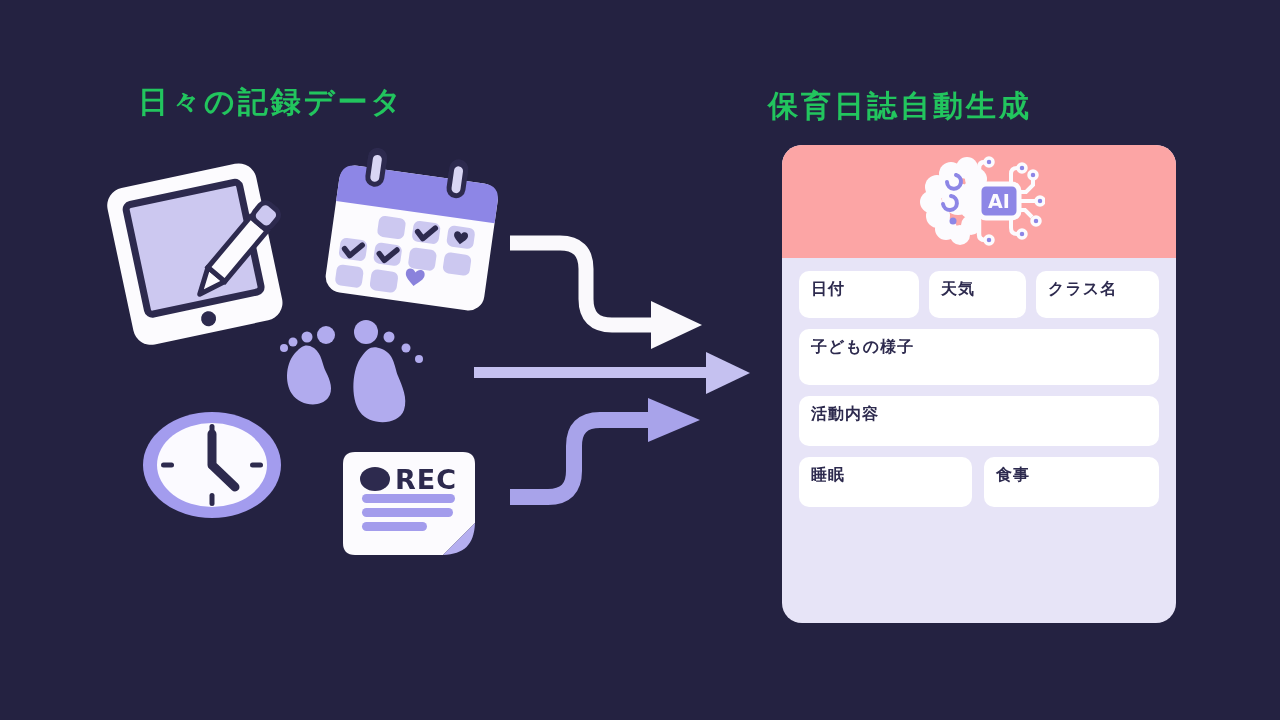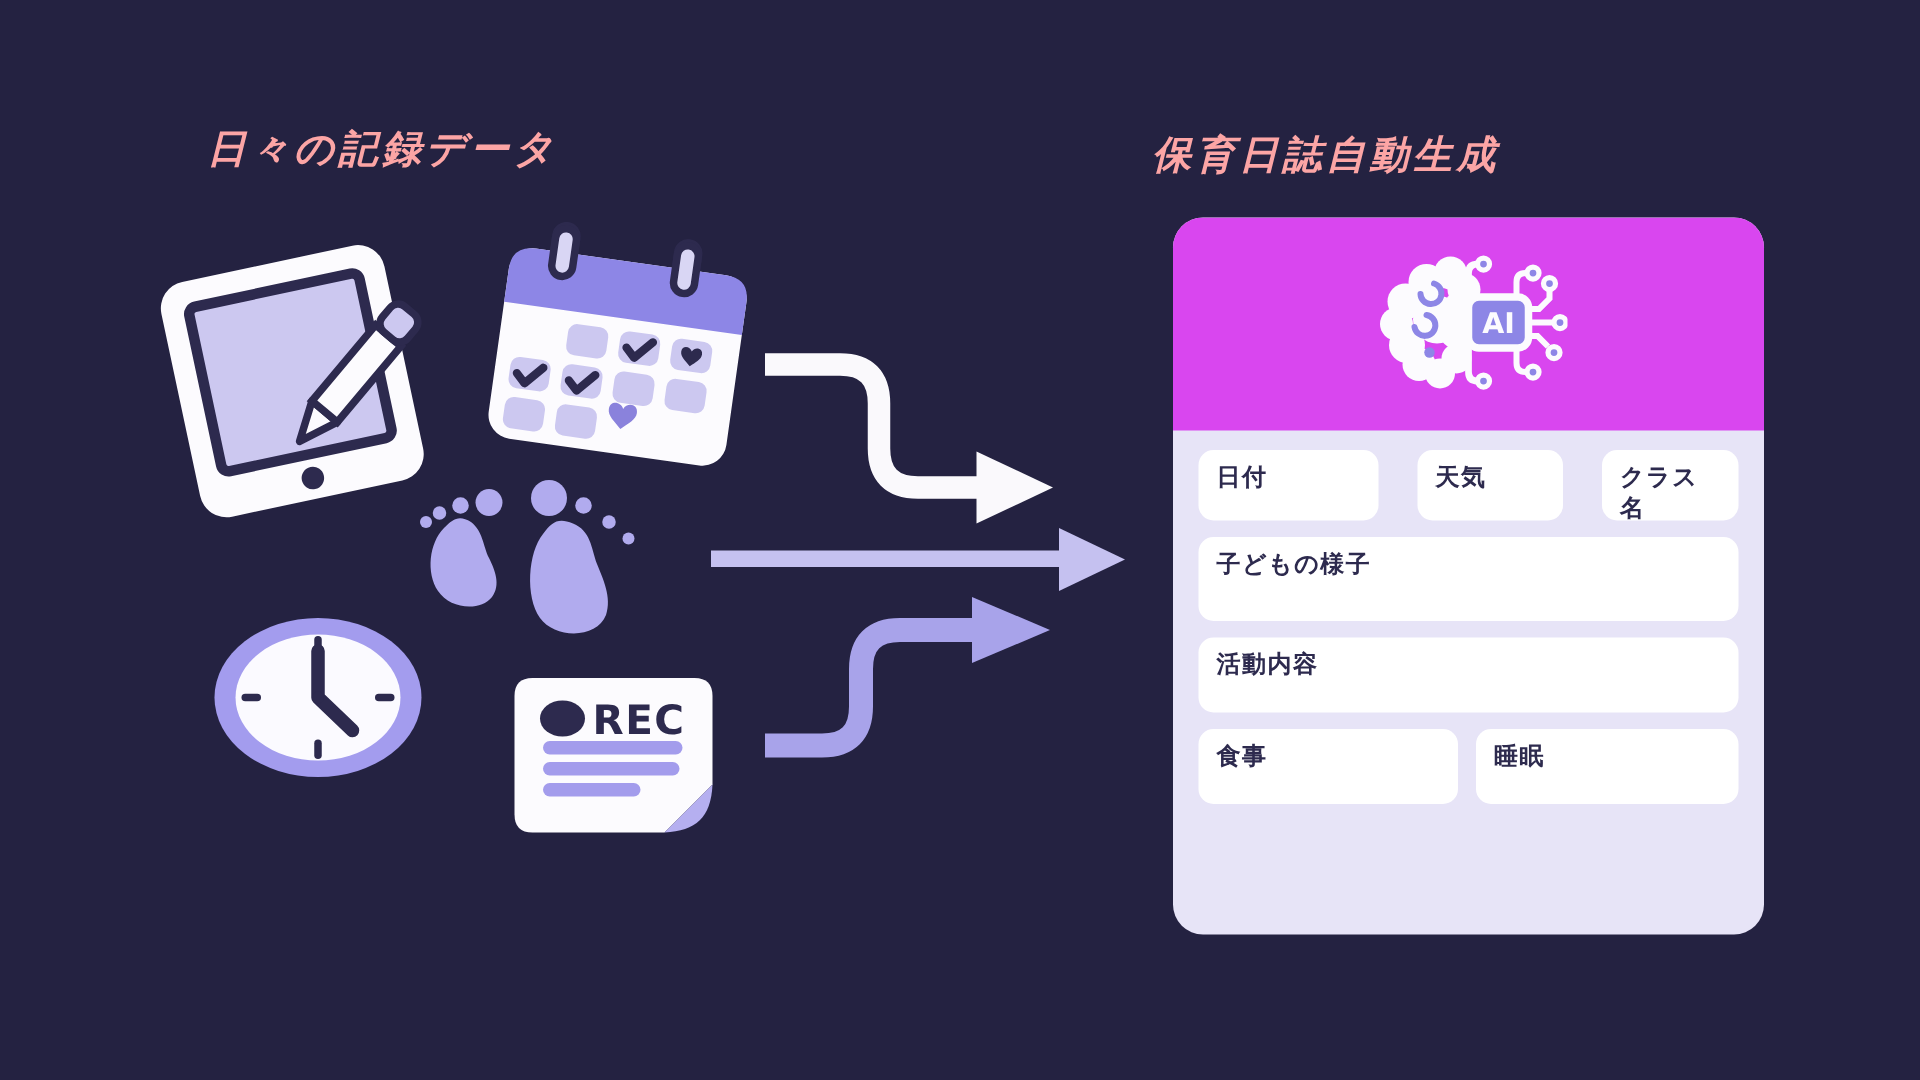--- a/index.html
+++ b/index.html
@@ -1,40 +1,40 @@
 <!DOCTYPE html>
 <html><head>
 <meta charset="utf-8">
 <style>
   html,body{margin:0;padding:0;background:#242241;}
   .stage{
     position:relative;width:1280px;height:720px;background:#242241;
     overflow:hidden;font-family:"DejaVu Sans","Liberation Sans",sans-serif;
   }
   .title{
-    position:absolute;margin:0;color:#fca5a5;font-size:26px;font-weight:800;
-    letter-spacing:3px;white-space:nowrap;font-style:italic;
+    position:absolute;margin:0;color:#22c55e;font-size:30px;font-weight:800;
+    letter-spacing:3px;white-space:nowrap;
   }
   .title-left{left:138px;top:82px;}
   .title-right{left:768px;top:86px;}
   .icon{position:absolute;}
   .icon-tablet{left:80px;top:150px;}
   .icon-calendar{left:312px;top:148px;}
   .icon-footprints{left:276px;top:318px;}
   .icon-clock{left:142px;top:410px;}
   .icon-rec{left:338px;top:446px;}
   .arrows{position:absolute;left:460px;top:225px;}
   .card{
     position:absolute;left:782px;top:145px;width:394px;height:478px;
     border-radius:20px;background:#e7e4f7;overflow:hidden;
   }
-  .card-header{height:142px;background:#d946ef;display:flex;align-items:center;justify-content:center;}
+  .card-header{height:113px;background:#fca5a5;display:flex;align-items:center;justify-content:center;}
   .card-body{padding:13px 17px 14px 17px;display:flex;flex-direction:column;gap:11px;}
   .f-row{display:grid;}
-  .f-row-top{grid-template-columns:120px 97px 1fr;gap:26px;}
+  .f-row-top{grid-template-columns:120px 97px 1fr;gap:10px;}
   .f-row-mid{grid-template-columns:173px 1fr;gap:12px;}
   .field{background:#ffffff;border-radius:10px;}
   .field-label{display:block;padding:8px 12px;font-size:16px;font-weight:700;color:#2d2a4e;letter-spacing:1px;}
   .h-sm{height:47px}.h-md{height:56px}.h-lg{height:50px}.h-m2{height:50px}.h-xl{height:66px}
 </style>
 </head>
 <body>
 
 <div class="stage">
 
@@ -182,22 +182,22 @@
         </div>
       </div>
       <div class="field h-md">
         <span class="field-label">子どもの様子</span>
       </div>
       <div class="field h-lg">
         <span class="field-label">活動内容</span>
       </div>
       <div class="f-row f-row-mid">
         <div class="field h-m2">
+          <span class="field-label">睡眠</span>
+        </div>
+        <div class="field h-m2">
           <span class="field-label">食事</span>
-        </div>
-        <div class="field h-m2">
-          <span class="field-label">睡眠</span>
         </div>
       </div>
     </div>
   </div>
 
 </div>
 
 </body></html>

